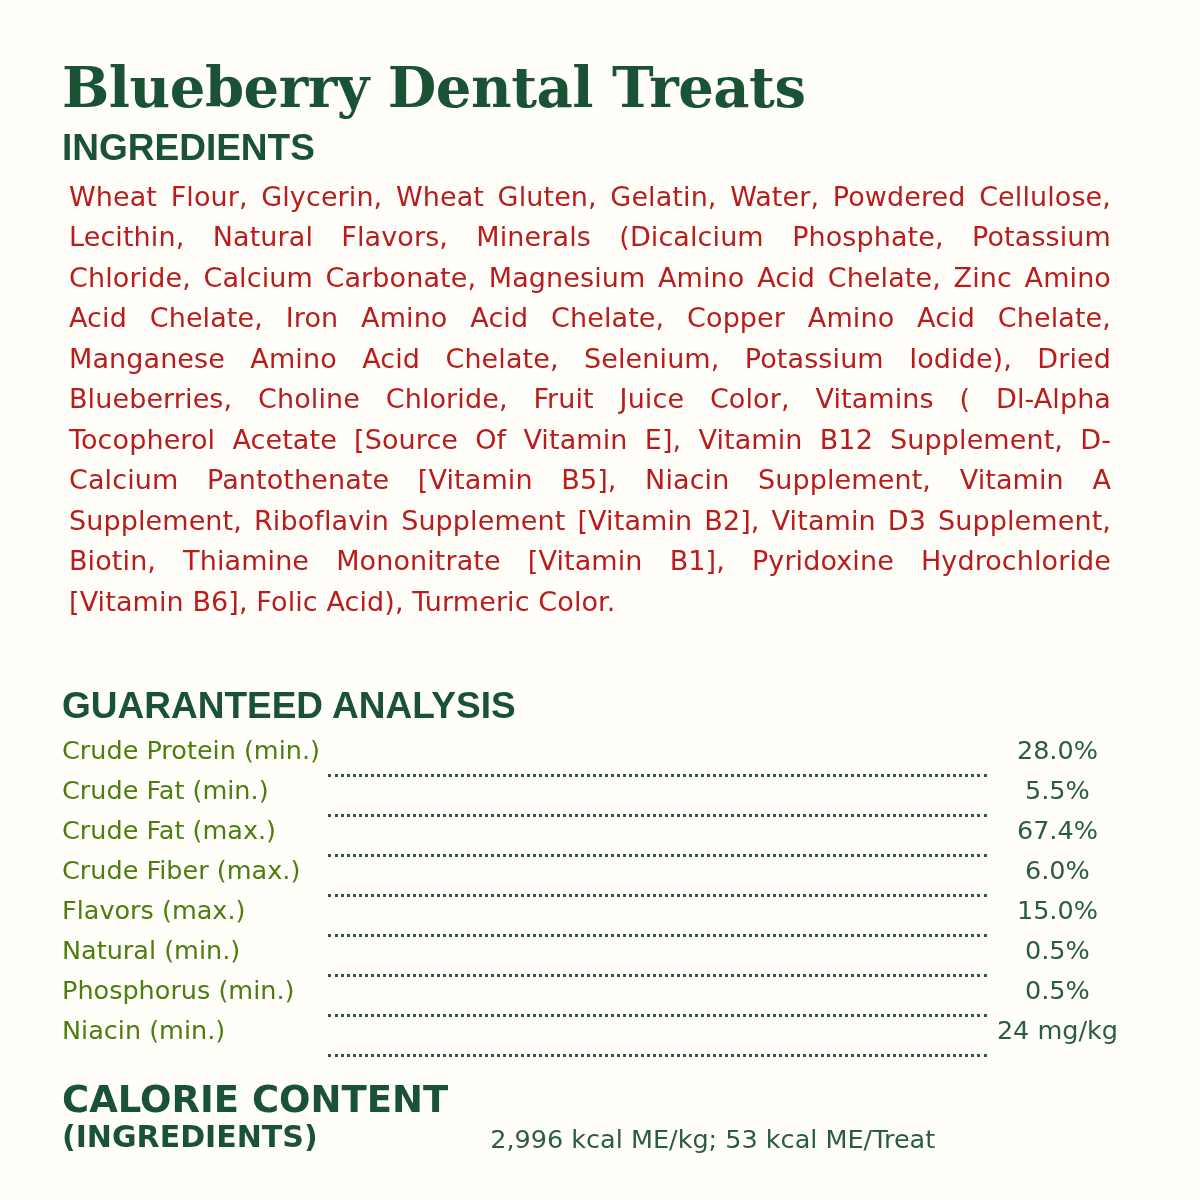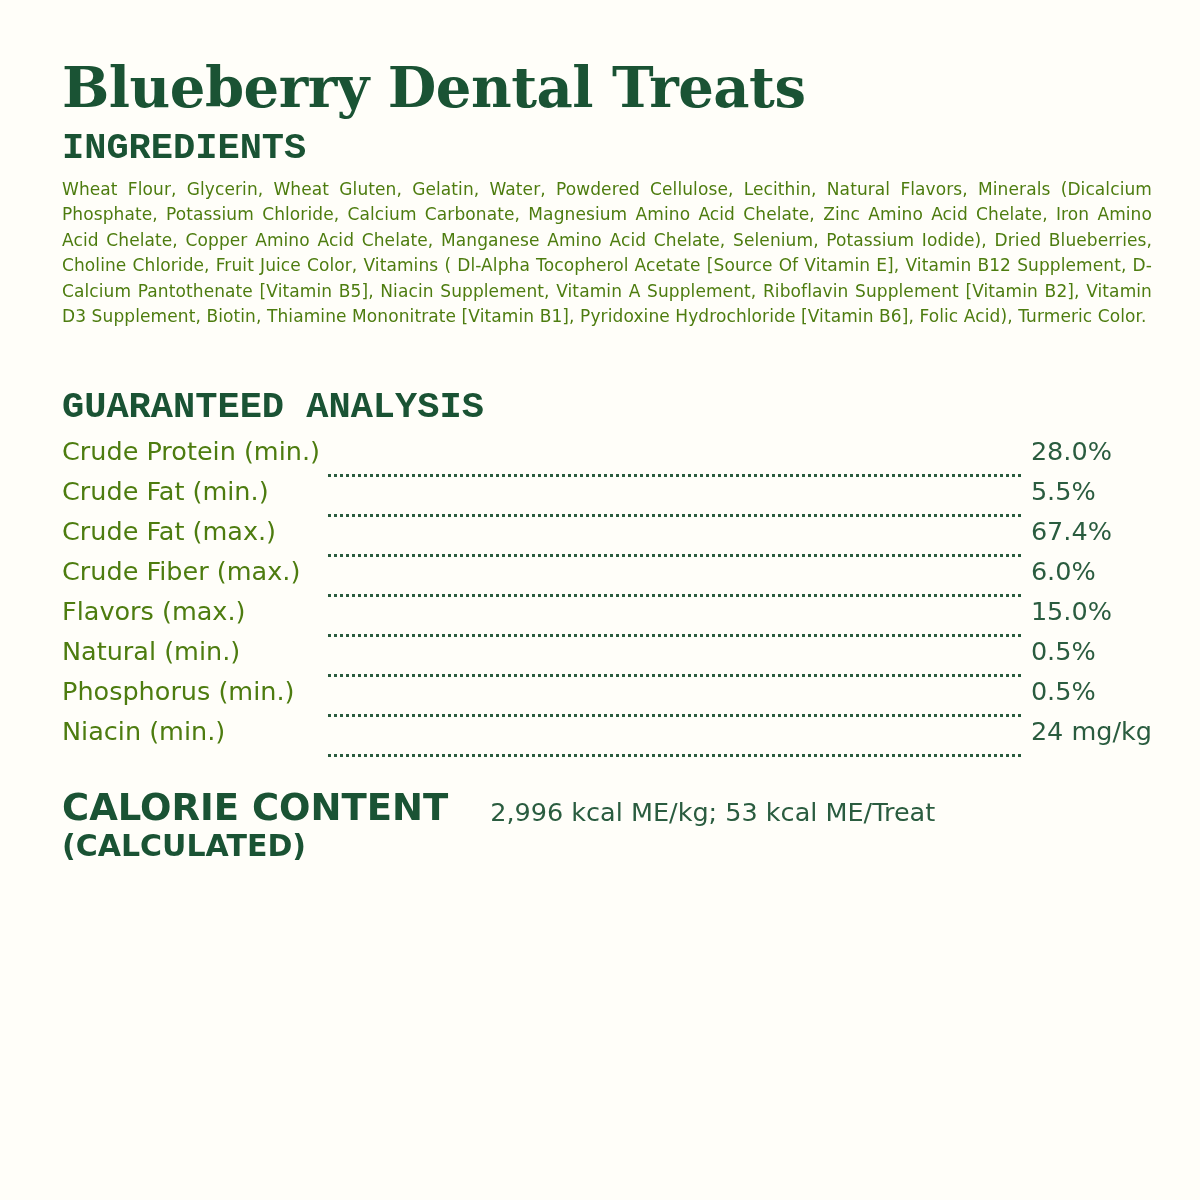--- a/index.html
+++ b/index.html
@@ -11,46 +11,46 @@
     height: 1200px;
     background: #fffef9;
     font-family: "DejaVu Sans", sans-serif;
     color: #1d5032;
     overflow: hidden;
   }
   .page {
     box-sizing: border-box;
     width: 1200px;
     height: 1200px;
-    padding: 58px 48px 0 62px;
+    padding: 58px 82px 0 62px;
   }
   .product-title {
     font-family: "DejaVu Serif", serif;
     font-weight: 700;
     font-size: 56px;
     line-height: 1.05;
     letter-spacing: -0.5px;
     color: #1a5334;
     margin: 0 0 10px 0;
   }
   .section-heading {
-    font-family: Liberation Mono, monospace;
+    font-family: Liberation Sans, sans-serif;
     font-weight: 700;
     font-size: 37px;
     letter-spacing: 0px;
     color: #1a5334;
     margin: 0 0 8px 0;
   }
   .ingredients-body {
-    font-size: 17px;
+    font-size: 27px;
     line-height: 1.5;
     text-align: justify;
     text-justify: inter-word;
-    color: #4d7c0f;
-    margin: 0;
+    color: #b91c1c;
+    margin: 7px;
     letter-spacing: 0.1px;
   }
   .spacer-lg { height: 38px; }
 
   .ga-heading {
     margin-top: 18px;
   }
   .ga-table {
     width: 100%;
     border-collapse: collapse;
@@ -70,30 +70,30 @@
   .ga-dots {
     border-bottom: 3px dotted #2a5c3f;
     position: relative;
     top: -9px;
     width: 98%;
   }
   .ga-value {
     font-size: 25.5px;
     color: #2a5c3f;
     white-space: nowrap;
-    text-align: left;
+    text-align: center;
     padding: 0 0 0 10px;
     vertical-align: baseline;
     width: 1%;
   }
 
   .calorie-block {
     display: flex;
-    align-items: flex-start;
-    margin-top: 30px;
+    align-items: flex-end;
+    margin-top: 22px;
   }
   .calorie-heading {
     font-weight: 700;
     font-size: 37px;
     color: #1a5334;
     line-height: 1.12;
     flex: 0 0 auto;
     max-width: 560px;
   }
   .calorie-heading .sub {
@@ -164,18 +164,18 @@
         <td class="ga-label">Niacin (min.)</td>
         <td class="ga-dots"></td>
         <td class="ga-value">24 mg/kg</td>
       </tr>
     </tbody>
   </table>
 
   <div class="calorie-block">
     <div class="calorie-heading">
       <span>CALORIE CONTENT</span>
-      <span class="sub">(CALCULATED)</span>
+      <span class="sub">(INGREDIENTS)</span>
     </div>
     <div class="calorie-value">2,996 kcal ME/kg; 53 kcal ME/Treat</div>
   </div>
 
 </div>
 
 </body></html>

